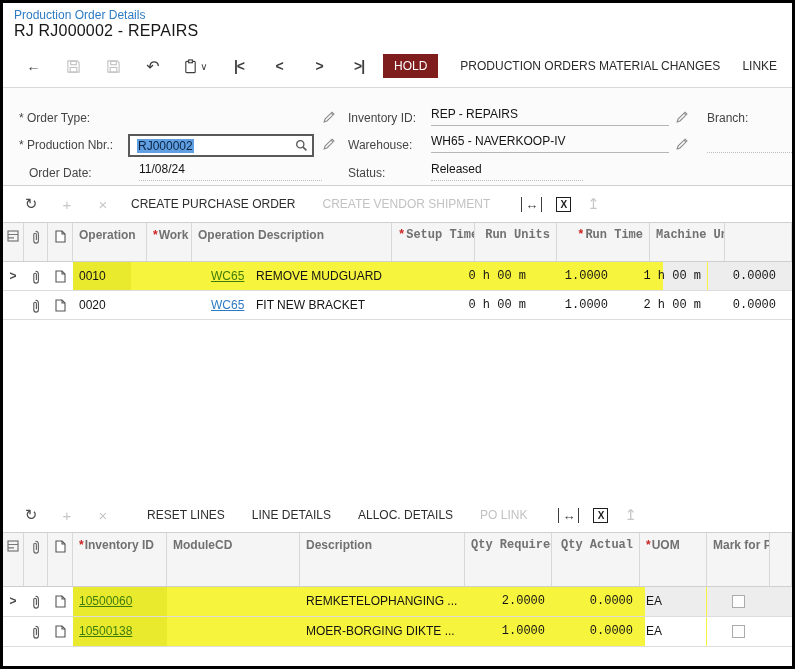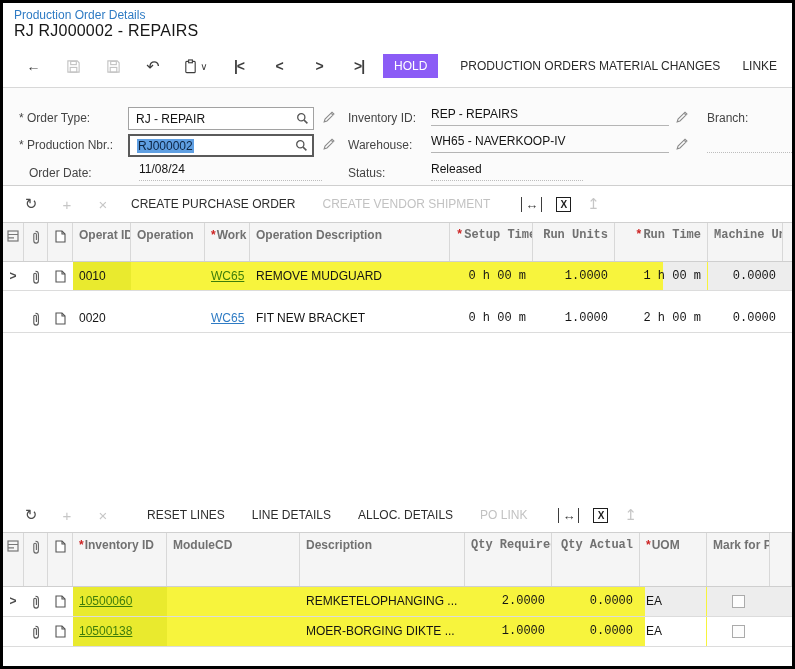--- a/index.html
+++ b/index.html
@@ -113,34 +113,27 @@
       <svg width="13" height="15" viewBox="0 0 13 16" fill="none" stroke="#3d3d3d" stroke-width="1.2">
           <rect x="1.5" y="2.5" width="10" height="12" rx="1"></rect>
           <rect x="4.5" y="1" width="4" height="3" fill="#fff"></rect>
         </svg>
       <span class="caret">∨</span>
     </div>
     <div class="tb-ico"><span class="nav-glyph">|&lt;</span></div>
     <div class="tb-ico"><span class="nav-glyph">&lt;</span></div>
     <div class="tb-ico"><span class="nav-glyph">&gt;</span></div>
     <div class="tb-ico"><span class="nav-glyph">&gt;|</span></div>
-    <button class="hold-btn" style="background:#8b5cf6">HOLD</button>
+    <button class="hold-btn" style="background:#7f1d1d">HOLD</button>
     <div class="txt-btn">PRODUCTION ORDERS MATERIAL CHANGES</div>
     <div class="txt-btn">LINKE</div>
   </div>
 
   <div class="form-area">
     <div class="f-label" style="top:23px; left:16px;">* Order Type:</div>
-    <div class="f-input" style="top:19px; left:125px; width:186px;">
-      <span class="val">RJ - REPAIR</span>
-      <svg class="magn" width="13" height="13" viewBox="0 0 13 13">
-          <circle cx="5.3" cy="5.3" r="3.6" fill="none" stroke="#555" stroke-width="1.3"></circle>
-          <path d="M8.1 8.1 L11.4 11.4" stroke="#555" stroke-width="1.5"></path>
-        </svg>
-    </div>
     <svg class="pencil" style="top:22px; left:319px;" viewBox="0 0 13 13">
         <path d="M2 11 l0.8 -2.6 L9.3 2 l1.8 1.8 L4.6 10.2 Z M8.4 2.9 l1.8 1.8" fill="none" stroke="#8a8a8a" stroke-width="1"></path>
       </svg>
 
     <div class="f-label" style="top:50px; left:16px;">* Production Nbr.:</div>
     <div class="f-input focused" style="top:46px; left:125px; width:186px;justify-content:center;">
       <span class="val"><span class="sel-text">RJ000002</span></span>
       <svg class="magn" width="13" height="13" viewBox="0 0 13 13">
           <circle cx="5.3" cy="5.3" r="3.6" fill="none" stroke="#555" stroke-width="1.3"></circle>
           <path d="M8.1 8.1 L11.4 11.4" stroke="#555" stroke-width="1.5"></path>
@@ -194,21 +187,20 @@
         <svg width="9" height="14" viewBox="0 0 9 14" fill="none" stroke="#666" stroke-width="1.1">
           <path d="M4.5 1.2 C6.3 1.2 7.4 2.4 7.4 4 V10.8 a2.3 2.3 0 0 1 -4.6 0 V4.6 a1.3 1.3 0 0 1 2.6 0 V10"></path>
         </svg>
       </div>
     <div class="cell g1c2 ic">
         <svg width="11" height="13" viewBox="0 0 11 13" fill="#fff" stroke="#555" stroke-width="1.1">
           <path d="M1 1 h6 l3 3 v8 H1 Z"></path>
           <path d="M7 1 v3 h3" fill="none"></path>
         </svg>
       </div>
-    <div class="cell g1c3">Operat ID</div>
     <div class="cell g1c4">Operation</div>
     <div class="cell g1c5"><span class="req">*</span><span>Work Cent</span></div>
     <div class="cell g1c6">Operation Description</div>
     <div class="cell g1c7 num"><span class="req">*</span><span>Setup Time</span></div>
     <div class="cell g1c8 num">Run Units</div>
     <div class="cell g1c9 num"><span class="req">*</span><span>Run Time</span></div>
     <div class="cell g1c10 num">Machine Units</div>
     <div class="cell g1c11"></div>
   </div>
 
@@ -225,21 +217,21 @@
     <div class="cell g1c4 yl g1r"></div>
     <div class="cell g1c5 yl g1r"><a class="glink">WC65</a></div>
     <div class="cell g1c6 yl g1r">REMOVE MUDGUARD</div>
     <div class="cell g1c7 yl num g1r">0 h 00 m</div>
     <div class="cell g1c8 yl num g1r">1.0000</div>
     <div class="cell g1c9 yl-cut-48 num g1r">1 h 00 m</div>
     <div class="cell g1c10 sel num g1r">0.0000</div>
     <div class="cell g1c11 sel g1r"></div>
   </div>
 
-  <div class="grid-row data g1" style="top:288px; height:29px;margin-top:13px;">
+  <div class="grid-row data g1" style="top:288px; height:29px;">
     <div class="cell g1c0 ic g1r"></div>
     <div class="cell g1c1 ic g1r"><svg width="9" height="14" viewBox="0 0 9 14" fill="none" stroke="#555" stroke-width="1.1">
           <path d="M4.5 1.2 C6.3 1.2 7.4 2.4 7.4 4 V10.8 a2.3 2.3 0 0 1 -4.6 0 V4.6 a1.3 1.3 0 0 1 2.6 0 V10"></path>
         </svg></div>
     <div class="cell g1c2 ic g1r"><svg width="11" height="13" viewBox="0 0 11 13" fill="#fff" stroke="#555" stroke-width="1.1">
           <path d="M1 1 h6 l3 3 v8 H1 Z"></path>
           <path d="M7 1 v3 h3" fill="none"></path>
         </svg></div>
     <div class="cell g1c3 g1r">0020</div>
     <div class="cell g1c4 g1r"></div>

